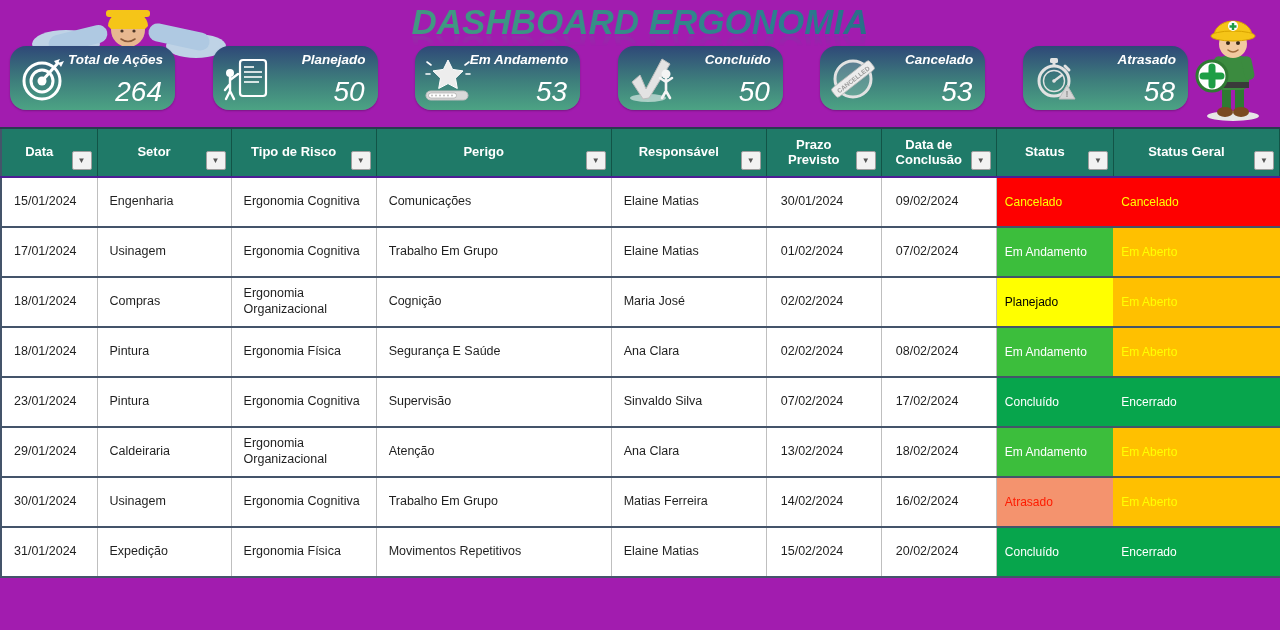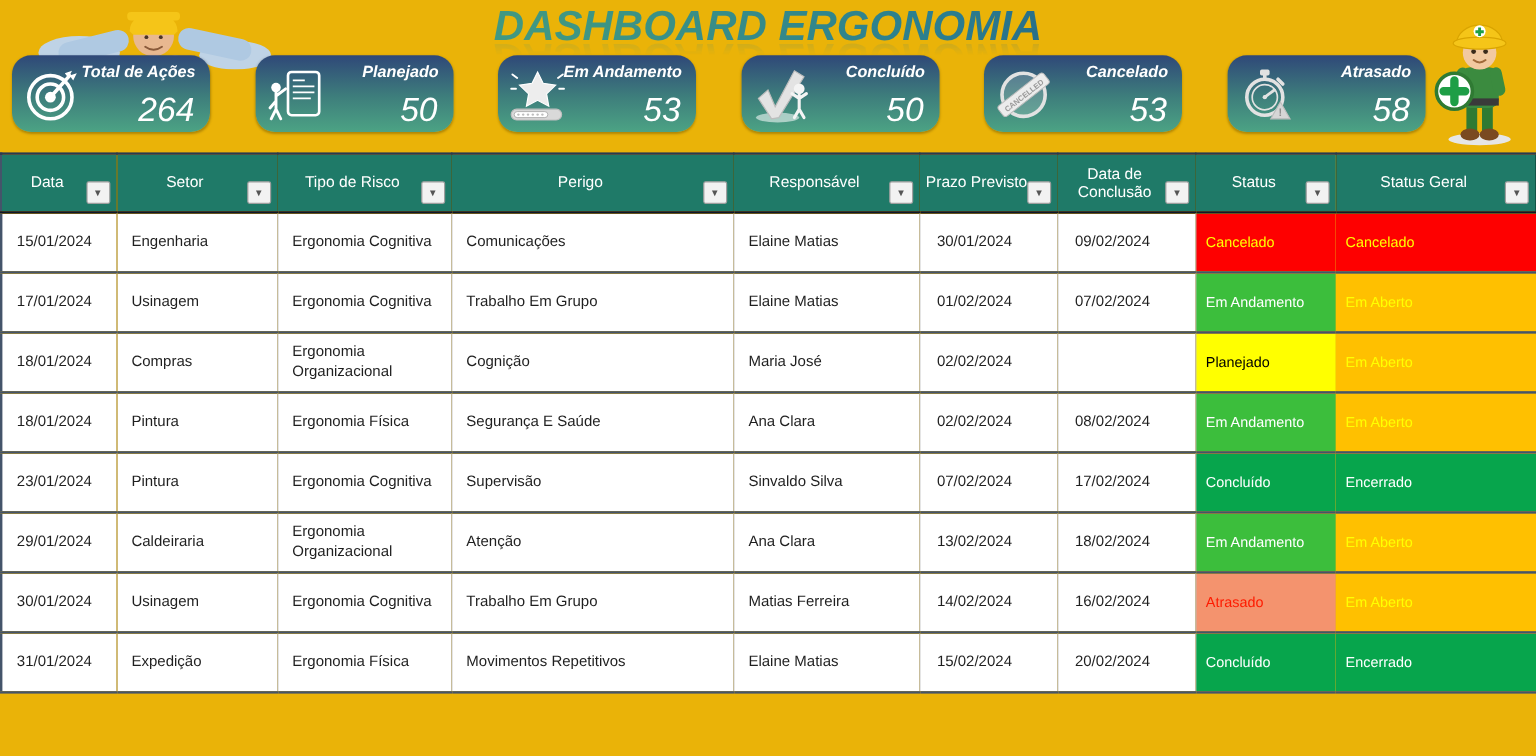--- a/index.html
+++ b/index.html
@@ -1,18 +1,18 @@
 <!DOCTYPE html>
 <html><head>
 <meta charset="utf-8">
 <style>
   * { margin:0; padding:0; box-sizing:border-box; }
   html,body { width:1280px; height:630px; overflow:hidden; background:#fff;
               font-family:"Liberation Sans", sans-serif; }
-  .page { position:relative; width:1280px; height:630px; background:#eab308; }
+  .page { position:relative; width:1280px; height:630px; background:#a21caf; }
 
   
   .top { position:absolute; left:0; top:0; width:1280px; height:127px; }
 
   .title { position:absolute; left:0; right:0; top:2px; text-align:center;
            font-size:35px; font-weight:bold; font-style:italic; letter-spacing:0px;
            background:linear-gradient(90deg,#24416B 0%,#4F9F7C 14%,#3E9683 38%,#2B7D8F 62%,#1E3E6F 88%,#1B3765 100%);
            -webkit-background-clip:text; background-clip:text; color:transparent;
            -webkit-box-reflect: below -14px linear-gradient(transparent 55%, rgba(0,0,0,.28)); }
 
@@ -31,22 +31,22 @@
 
   .mascot { position:absolute; right:4px; top:4px; z-index:1; }
 
   
   .grid { position:absolute; left:0; top:127px; width:1280px; border-collapse:collapse;
           table-layout:fixed; border-top:2px solid #2A3A50; border-left:2px solid #44546A; }
   col.c0{width:96px} col.c1{width:134px} col.c2{width:145px} col.c3{width:235px}
   col.c4{width:155px} col.c5{width:115px} col.c6{width:115px} col.c7{width:117px} col.c8{width:166px}
 
   thead th { position:relative; height:49px; background:#1F7A68; color:#fff;
-             font-size:13px; font-weight:normal; text-align:center; vertical-align:middle;
-             border-right:1px solid #125447; border-bottom:2px solid #0f172a;
+             font-size:13px; font-weight:bold; text-align:center; vertical-align:middle;
+             border-right:1px solid #125447; border-bottom:2px solid #4c1d95;
              padding:2px 24px 2px 4px; line-height:1.15; }
   thead th .fbtn { position:absolute; right:5px; bottom:6px; width:20px; height:19px;
                    background:#F2F2F2; border:1px solid #9E9E9E; border-radius:2px;
                    display:flex; align-items:center; justify-content:center;
                    font-size:8px; color:#555; cursor:pointer; }
 
   tbody td { height:50px; background:#fff; color:#1F1F1F; font-size:12.5px;
              vertical-align:middle; text-align:left; padding:2px 6px 2px 12px;
              border-right:1px solid #BFBFBF; border-bottom:2px solid #44546A;
              line-height:1.25; overflow:hidden; }

